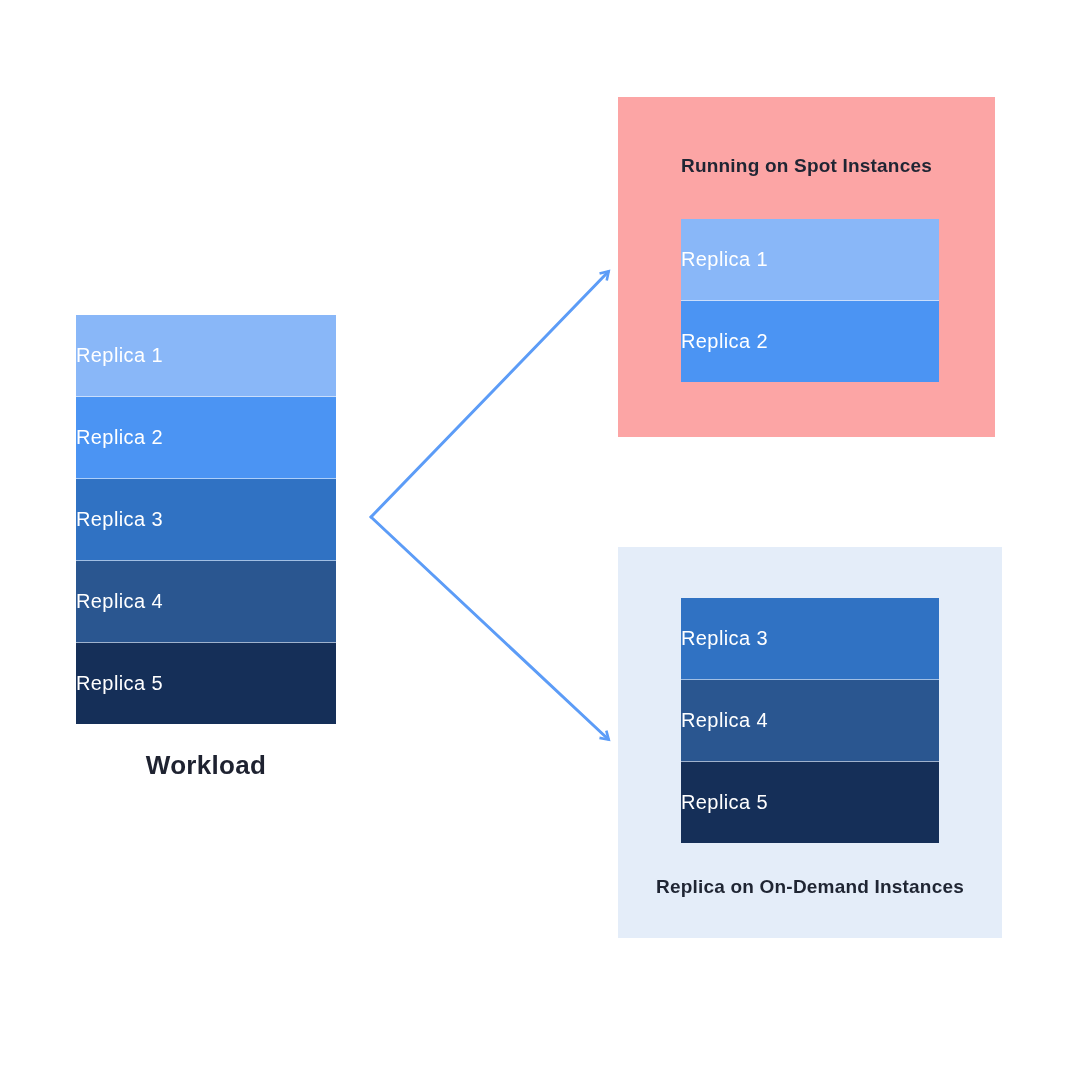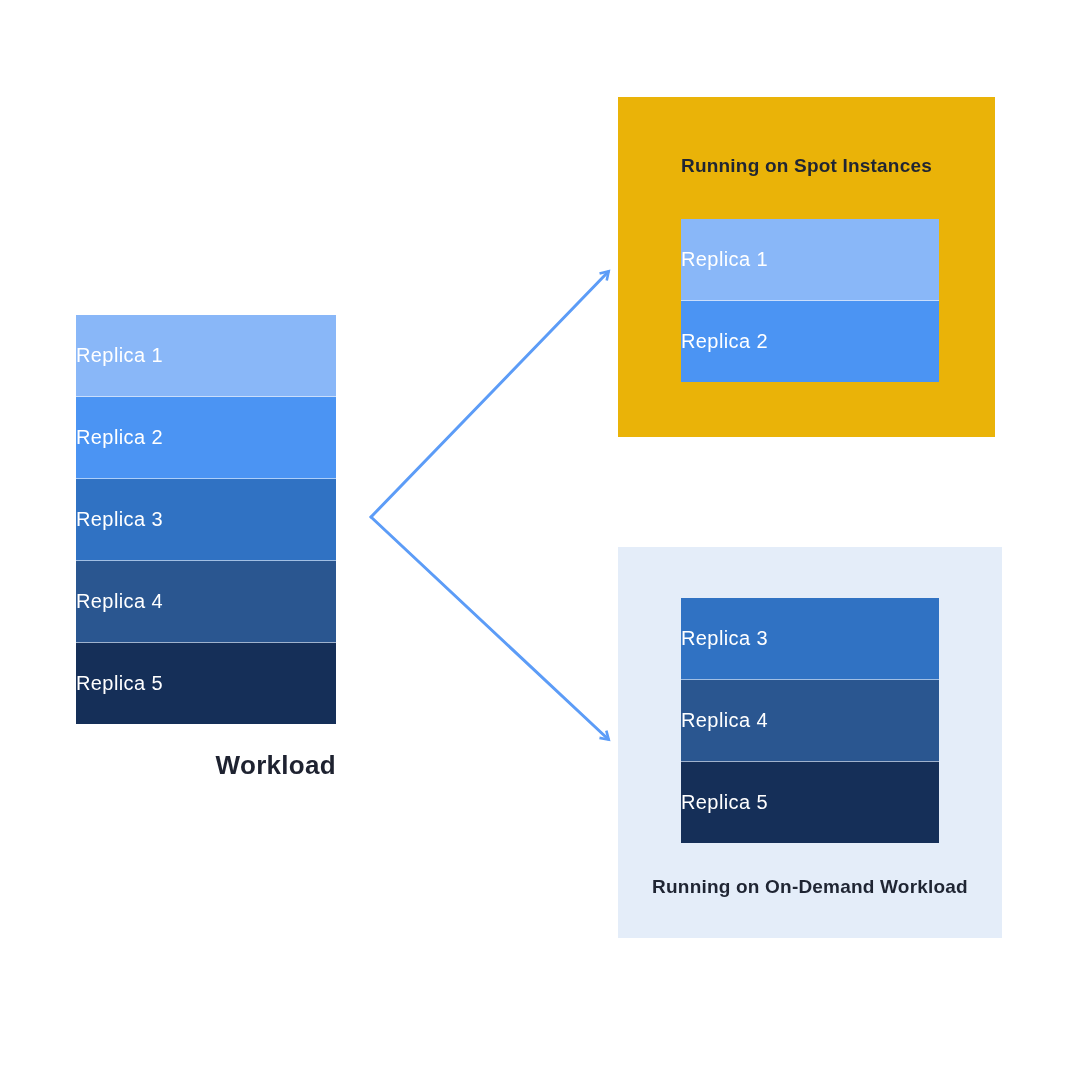--- a/index.html
+++ b/index.html
@@ -21,21 +21,21 @@
     position: absolute;
     left: 76px;
     top: 315px;
     width: 260px;
   }
   .workload-label {
     position: absolute;
     left: 76px;
     top: 750px;
     width: 260px;
-    text-align: right;
+    text-align: center;
     font-size: 26px;
     font-weight: bold;
     color: #1E2230;
     letter-spacing: 0.3px;
   }
 
   
   .replica {
     height: 81px;
     display: flex;
@@ -128,21 +128,21 @@
     </div>
     <div class="replica" style="background: rgb(42, 86, 144);">
       <span>Replica 4</span>
     </div>
     <div class="replica" style="background: rgb(21, 47, 88);">
       <span>Replica 5</span>
     </div>
   </div>
   <div class="workload-label">Workload</div>
 
-  <div class="panel panel-spot" style="background: #eab308;">
+  <div class="panel panel-spot" style="background: #fca5a5;">
     <div class="panel-title">Running on Spot Instances</div>
     <div class="panel-stack">
       <div class="replica" style="background: rgb(137, 183, 248);">
         <span>Replica 1</span>
       </div>
       <div class="replica" style="background: rgb(75, 148, 243);">
         <span>Replica 2</span>
       </div>
     </div>
   </div>
@@ -152,16 +152,16 @@
       <div class="replica" style="background: rgb(48, 114, 195);">
         <span>Replica 3</span>
       </div>
       <div class="replica" style="background: rgb(42, 86, 144);">
         <span>Replica 4</span>
       </div>
       <div class="replica" style="background: rgb(21, 47, 88);">
         <span>Replica 5</span>
       </div>
     </div>
-    <div class="panel-title">Running on On-Demand Workload</div>
+    <div class="panel-title">Replica on On-Demand Instances</div>
   </div>
 
 </div>
 
 </body></html>

